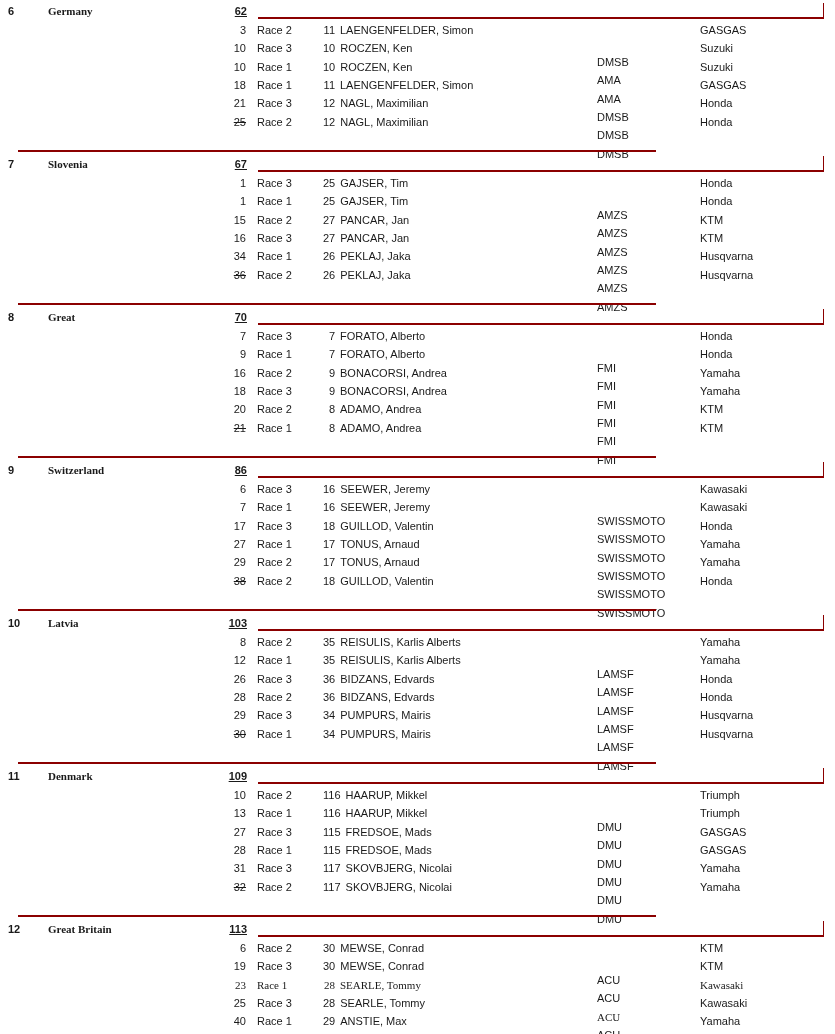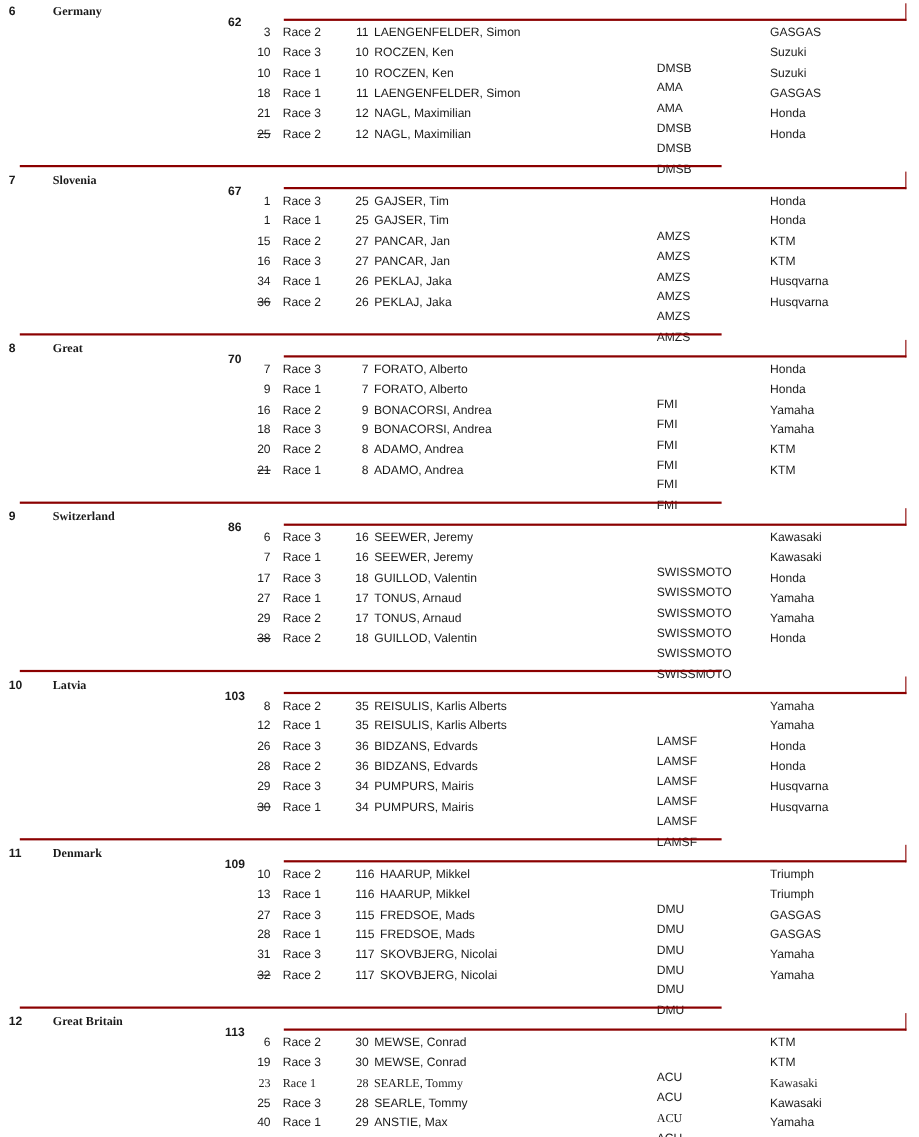--- a/index.html
+++ b/index.html
@@ -16,21 +16,21 @@
   #doc { position: absolute; left: 0; top: 0; width: 835px; height: 1034px; }
 
   .block { position: absolute; left: 0; width: 835px; height: 153px; }
 
   .cell { position: absolute; white-space: nowrap; }
   .bold { font-weight: bold; }
 
   
   .rank    { left: 8px;  top: 0; height: 14px; line-height: 14px; }
   .country { left: 48px; top: 0; height: 14px; line-height: 14px; font-family: Liberation Serif, serif; }
-  .points  { left: 180px; width: 67px; text-align: center; top: 10px; height: 14px; line-height: 14px; }
+  .points  { left: 180px; width: 67px; text-align: right; top: 0; height: 14px; line-height: 14px; text-decoration: underline; }
 
   
   .rule-top {
     position: absolute; left: 258px; top: 13px;
     width: 566px; height: 1.5px; background: #8B0000;
   }
   .rule-top .tick {
     position: absolute; right: 0; bottom: 0;
     width: 1.5px; height: 16px; background: #8B0000;
   }

